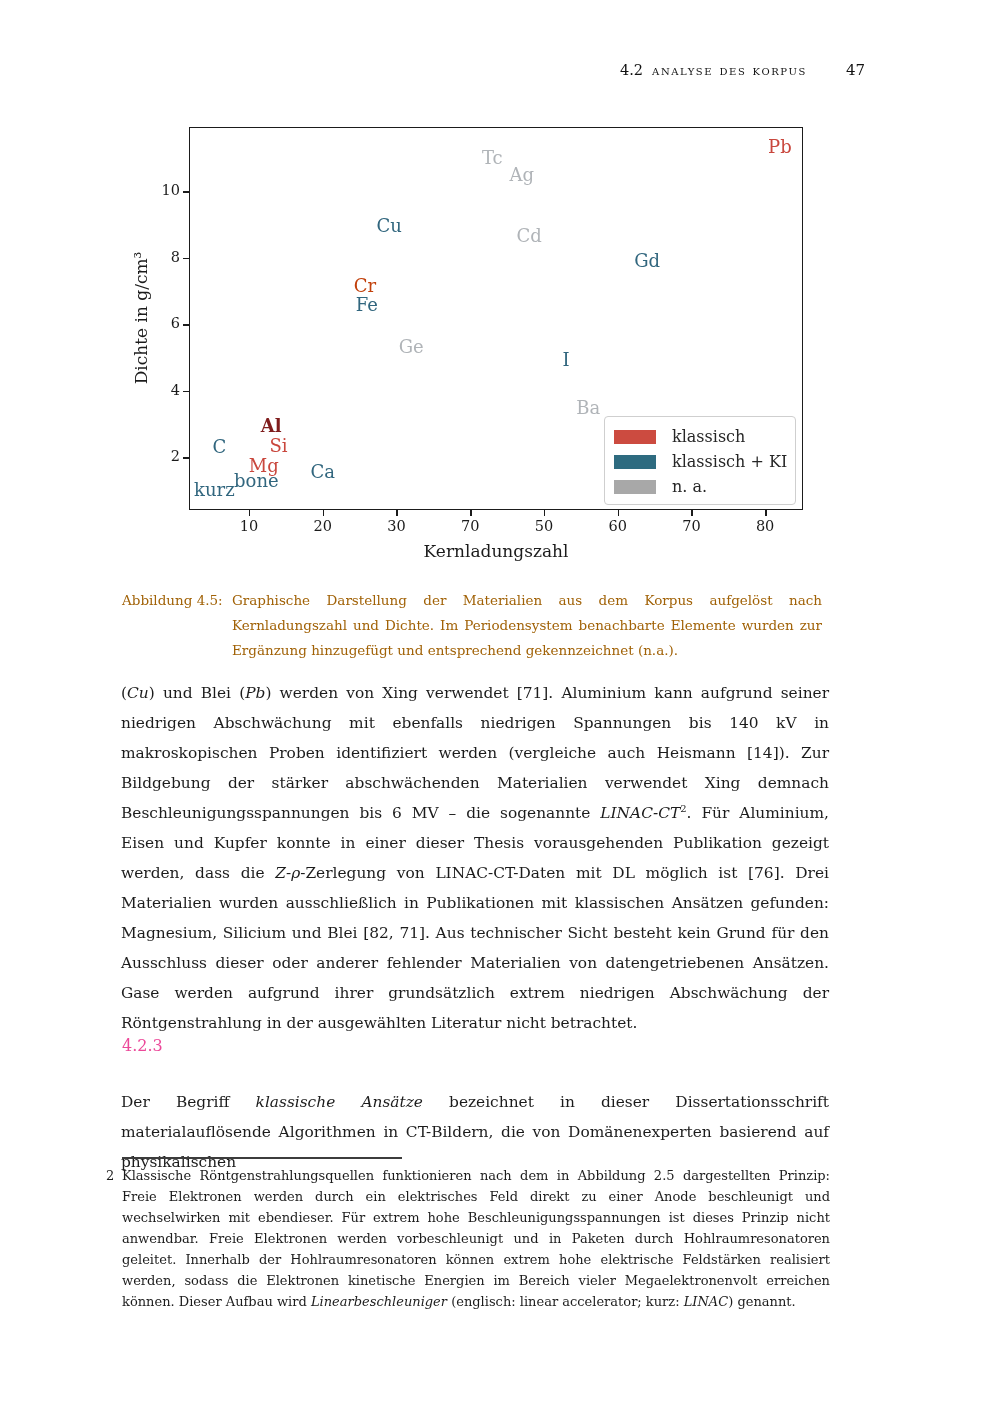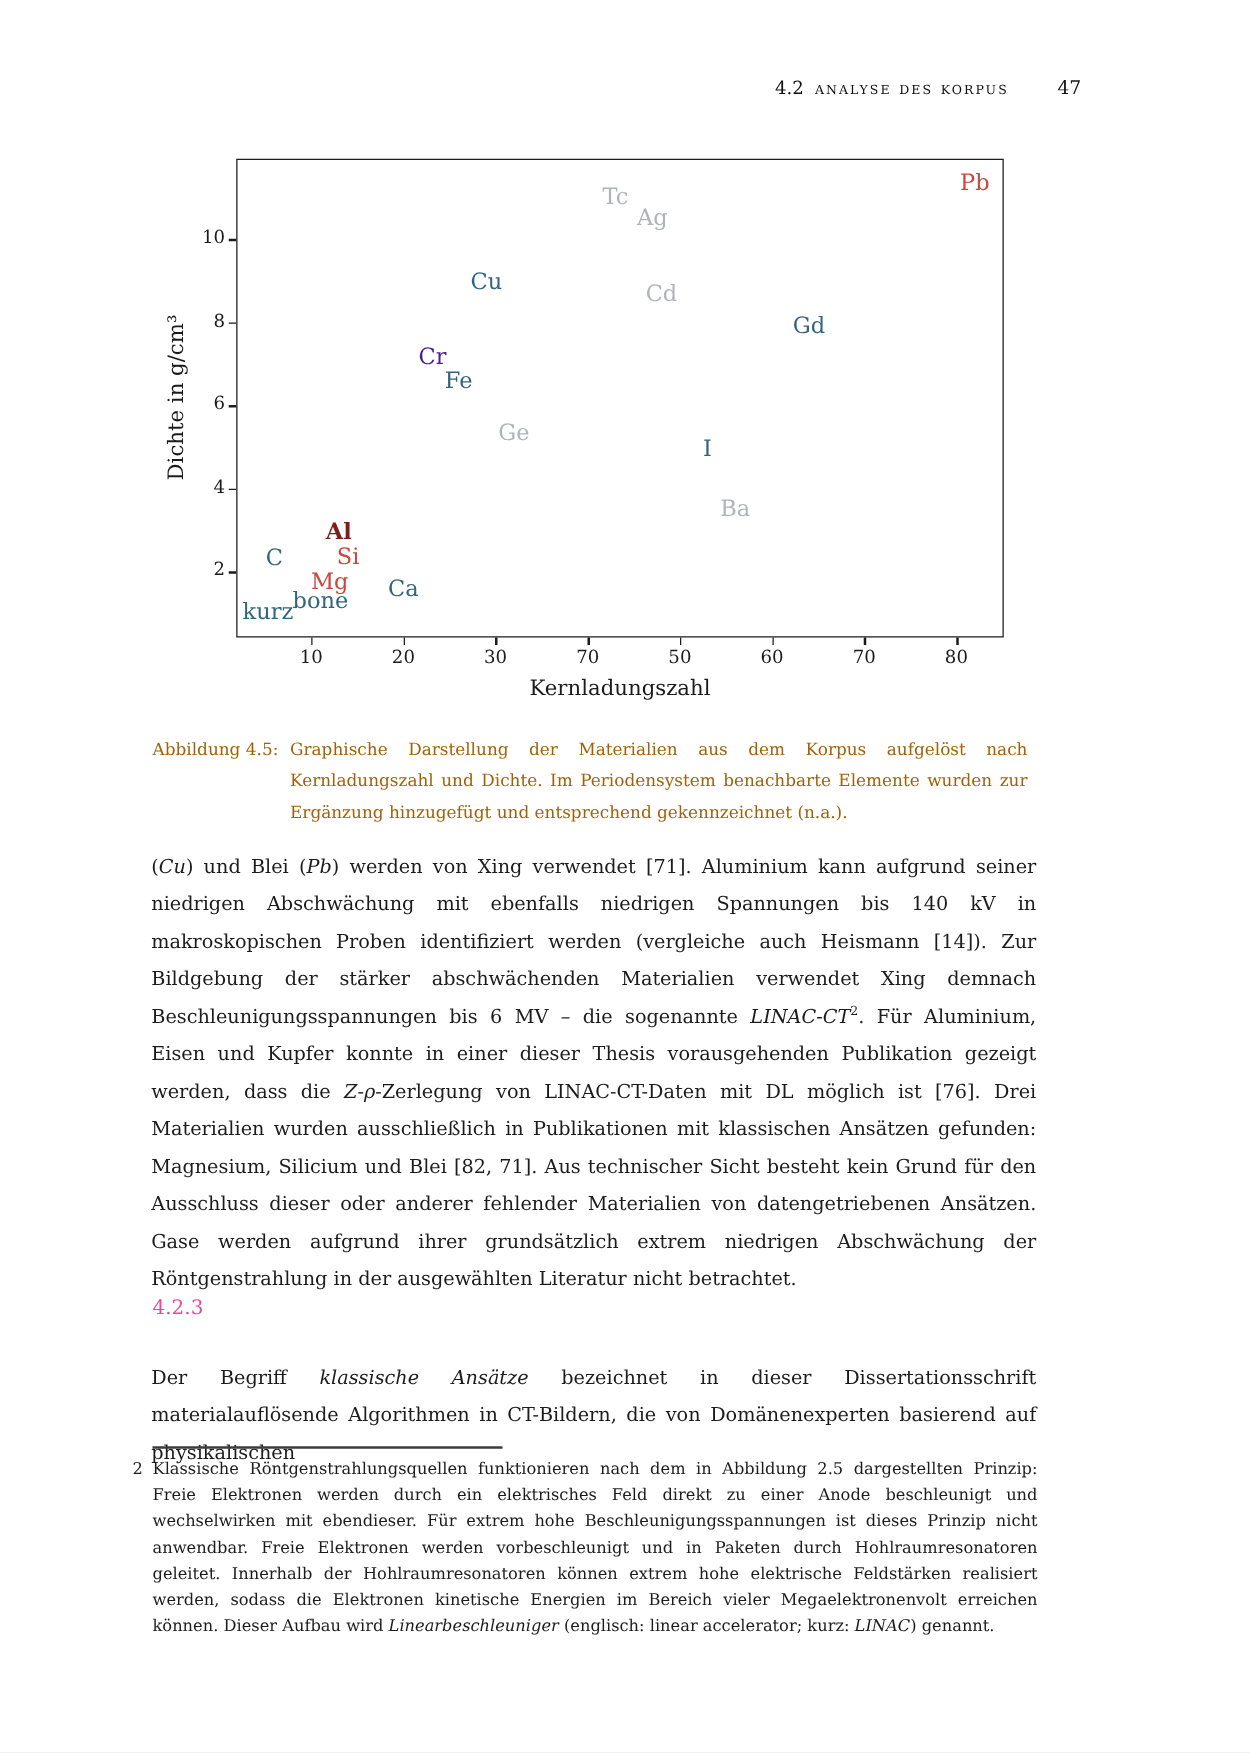--- a/index.html
+++ b/index.html
@@ -89,20 +89,34 @@
 <div class="page">
 
   <header class="running-header">
     <span>4.2</span>
     <span class="sc">analyse des korpus</span>
     <span class="pagenum">47</span>
   </header>
 
   <figure>
     <div class="plot-area">
+      <div class="legend">
+          <div class="lg-row">
+            <div class="lg-swatch" style="background: rgb(204, 75, 64);"></div>
+            <div class="lg-label">klassisch</div>
+          </div>
+          <div class="lg-row">
+            <div class="lg-swatch" style="background: rgb(46, 107, 128);"></div>
+            <div class="lg-label">klassisch + KI</div>
+          </div>
+          <div class="lg-row">
+            <div class="lg-swatch" style="background: rgb(168, 168, 168);"></div>
+            <div class="lg-label">n. a.</div>
+          </div>
+        </div>
     <div class="tick-x" style="left: 58.988px;"></div>
         <div class="tick-x-label" style="left: 58.988px;">10</div>
         <div class="tick-x" style="left: 132.723px;"></div>
         <div class="tick-x-label" style="left: 132.723px;">20</div>
         <div class="tick-x" style="left: 206.458px;"></div>
         <div class="tick-x-label" style="left: 206.458px;">30</div>
         <div class="tick-x" style="left: 280.193px;"></div>
         <div class="tick-x-label" style="left: 280.193px;">70</div>
         <div class="tick-x" style="left: 353.928px;"></div>
         <div class="tick-x-label" style="left: 353.928px;">50</div>
@@ -127,21 +141,21 @@
         <div class="pt" style="left: 589.88px; top: 18.6341px; color: rgb(201, 71, 61);">Pb</div>
         <div class="pt" style="left: 24.3325px; top: 362.033px; color: rgb(49, 102, 126);">kurz</div>
         <div class="pt" style="left: 66.3614px; top: 352.716px; color: rgb(49, 102, 126);">bone</div>
         <div class="pt" style="left: 29.494px; top: 319.441px; color: rgb(49, 102, 126);">C</div>
         <div class="pt" style="left: 81.1084px; top: 298px; color: #7f1d1d; font-weight: bold;">Al</div>
         <div class="pt" style="left: 132.723px; top: 344.397px; color: rgb(49, 102, 126);">Ca</div>
         <div class="pt" style="left: 176.964px; top: 131px; color: rgb(49, 102, 126); margin-top: 46px;">Fe</div>
         <div class="pt" style="left: 199.084px; top: 98.4943px; color: rgb(49, 102, 126);">Cu</div>
         <div class="pt" style="left: 376.048px; top: 231.928px; color: rgb(49, 102, 126);">I</div>
         <div class="pt" style="left: 457.157px; top: 133.1px; color: rgb(49, 102, 126);">Gd</div>
-        <div class="pt" style="left: 156px; top: 158.057px; color: #4c1d95;">Cr</div>
+        <div class="pt" style="left: 175px; top: 158.057px; color: #c2410c;">Cr</div>
         <div class="pt" style="left: 221.205px; top: 218.95px; color: rgb(176, 180, 184);">Ge</div>
         <div class="pt" style="left: 302.313px; top: 29.9476px; color: rgb(176, 180, 184);">Tc</div>
         <div class="pt" style="left: 331.807px; top: 46.9179px; color: rgb(176, 180, 184);">Ag</div>
         <div class="pt" style="left: 339.181px; top: 108.144px; color: rgb(176, 180, 184);">Cd</div>
         <div class="pt" style="left: 398.169px; top: 279.511px; color: rgb(176, 180, 184);">Ba</div>
       </div>
     <div class="axis-label ylabel">Dichte in g/cm³</div>
     <div class="axis-label xlabel">Kernladungszahl</div>
   </figure>
 

